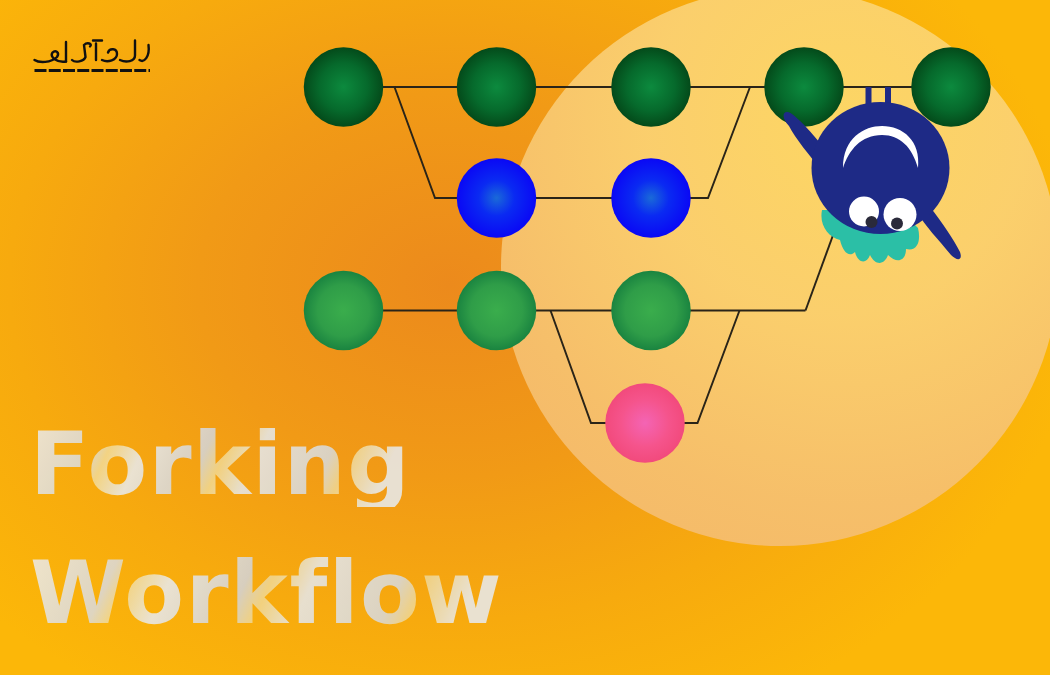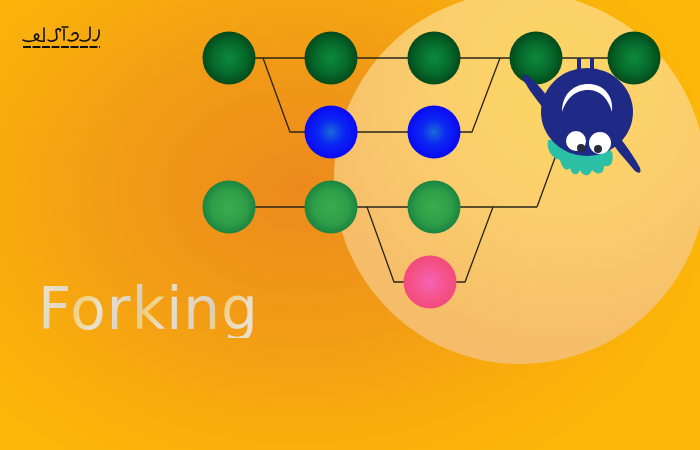--- a/index.html
+++ b/index.html
@@ -16,21 +16,21 @@
   svg.diagram { position: absolute; left: 0; top: 0; }
   .logo {
     position: absolute; left: 20px; top: 18px; width: 82px; height: 34px;
   }
   .logo-text {
     position: absolute; left: 0; top: 0; width: 82px; height: 28px;
     font-family: "DejaVu Sans", sans-serif; font-size: 17px; color: #111; direction: rtl; text-align: center;
     line-height: 28px; font-style: italic; opacity: 0;
   }
   .title {
-    position: absolute; left: 38px; font-family: "DejaVu Sans", sans-serif; font-weight: normal;
+    position: absolute; left: 20px; font-family: "DejaVu Sans", sans-serif; font-weight: bold;
     font-size: 58px; letter-spacing: 1px; line-height: 1;
     color: #e6e4de;
     background: linear-gradient(115deg, #efe9dc 0%, #dcd8d0 18%, #f3d78c 22%, #e9e7e2 30%, #d5d2cd 45%, #f2d588 50%, #e6e4df 58%, #d9d6d0 75%, #f0d48c 80%, #e8e6e1 90%);
     -webkit-background-clip: text; background-clip: text; -webkit-text-fill-color: transparent;
     opacity: 0.92;
   }
   .title-1 { top: 280px; }
   .title-2 { top: 366px; }
 </style>
 </head>
@@ -124,13 +124,14 @@
         <path d="M48,22 C52,24 58,22 58,18 C58,14 53,14 52,17"></path>
         <path d="M60,22 C64,24 70,23 70,19 L70,9"></path>
         <path d="M73,22 C76,24 80,20 79,12"></path>
       </g>
       <line x1="3" y1="29" x2="80" y2="29" stroke="#111" stroke-width="2" stroke-dasharray="8 1.5"></line>
     </svg>
     <span class="logo-text">سکان آکادمی</span>
   </div>
 
   <div class="title title-1">Forking</div>
+  <div class="title title-2">Workflow</div>
 </div>
 
 </body></html>

